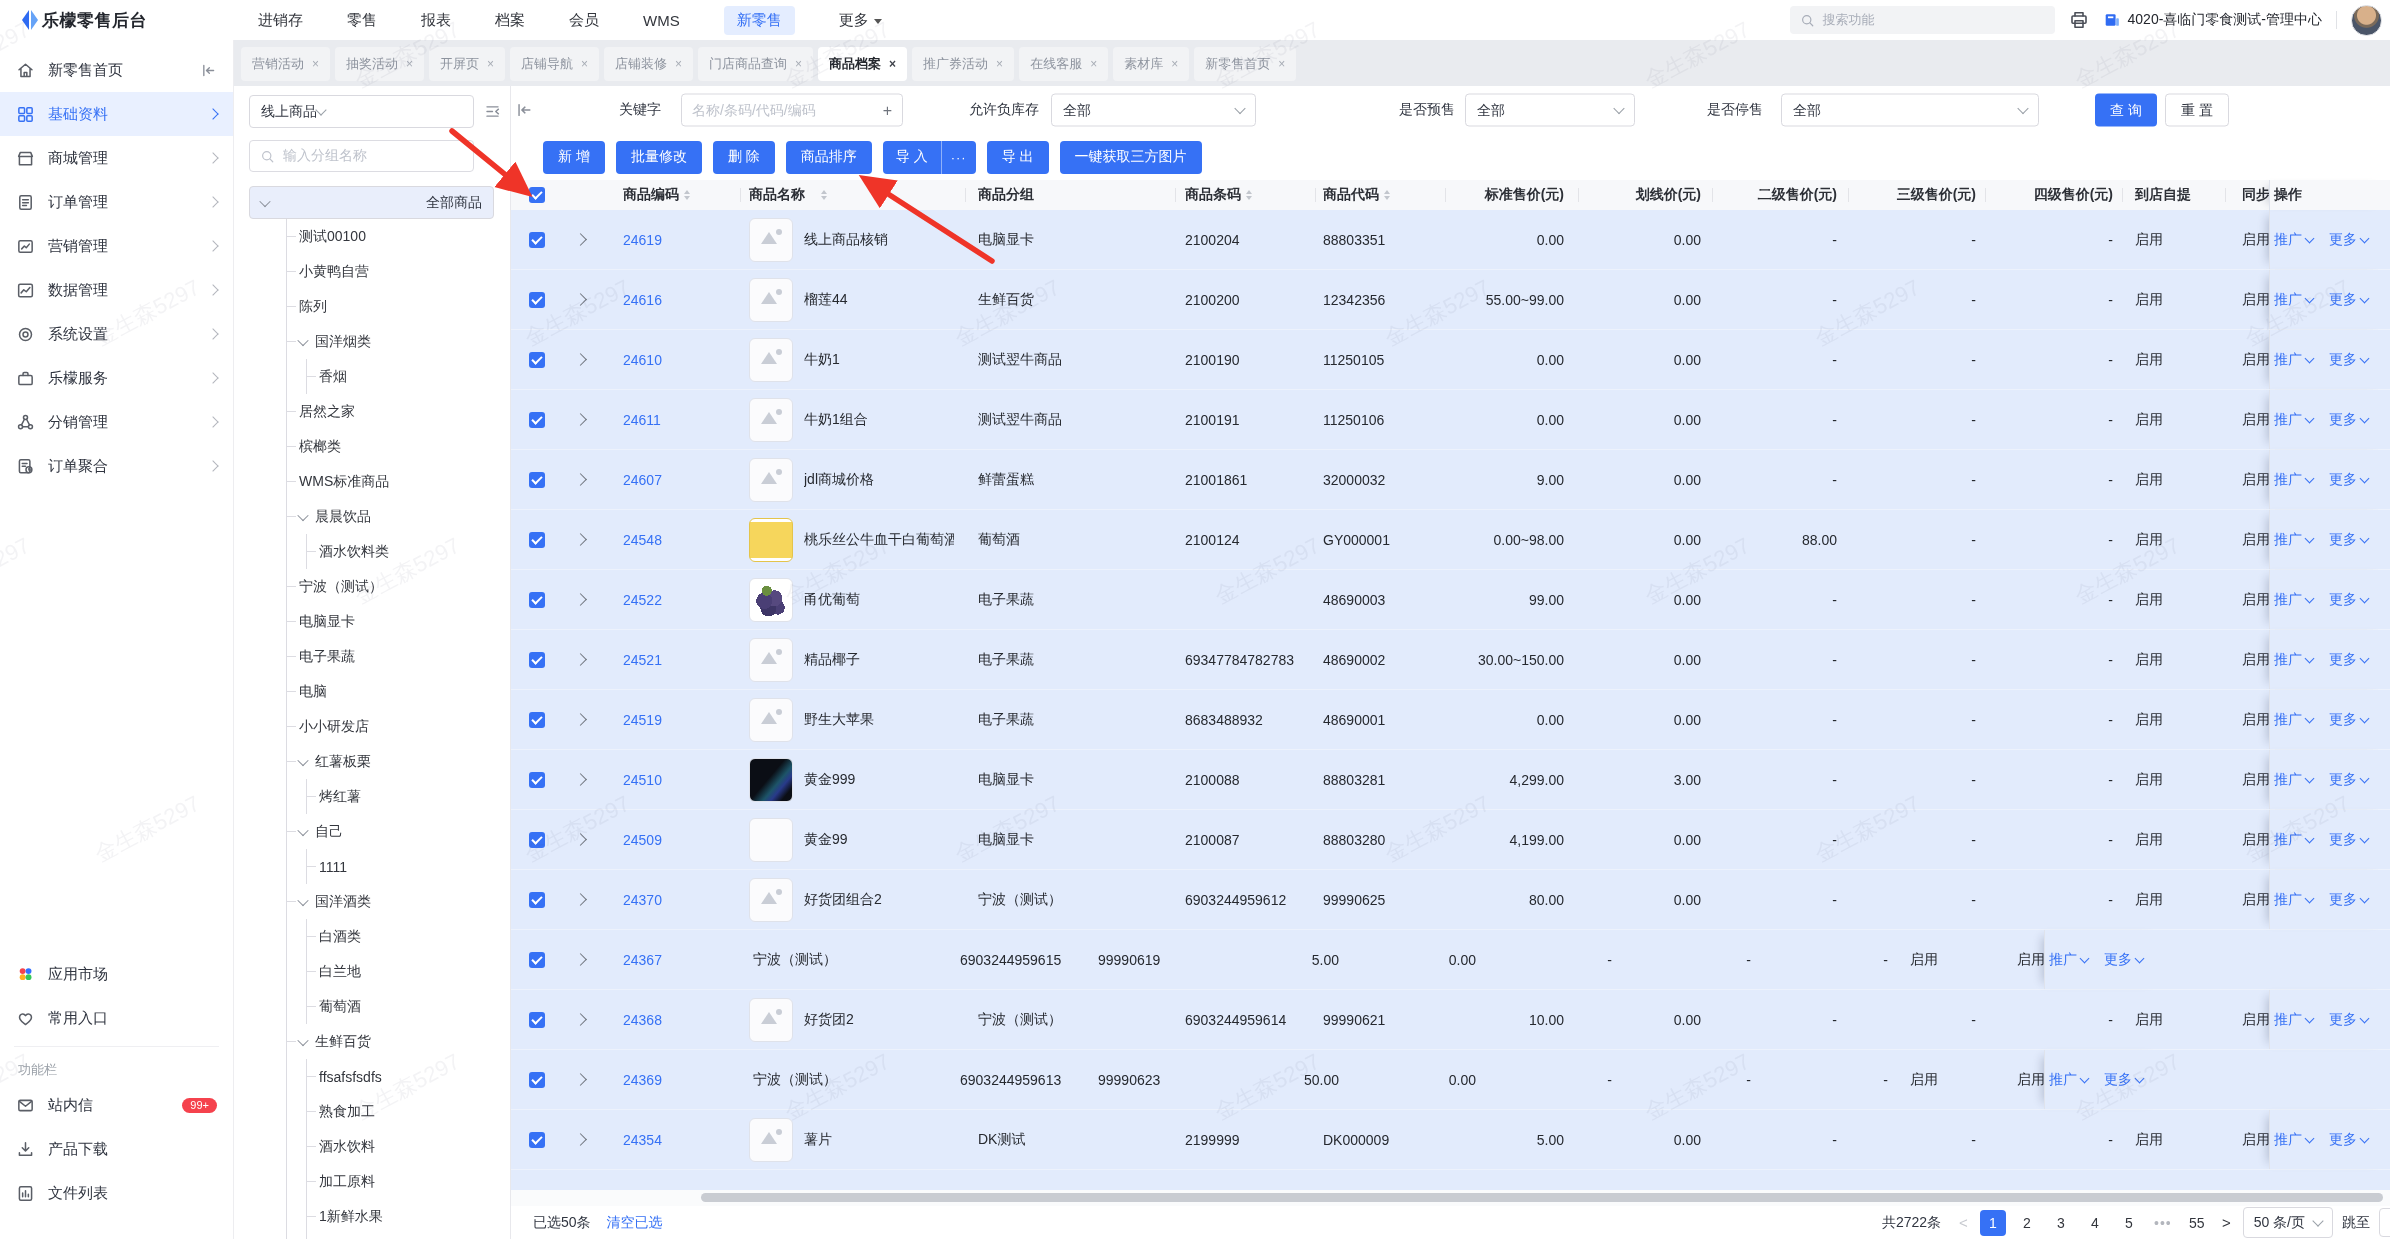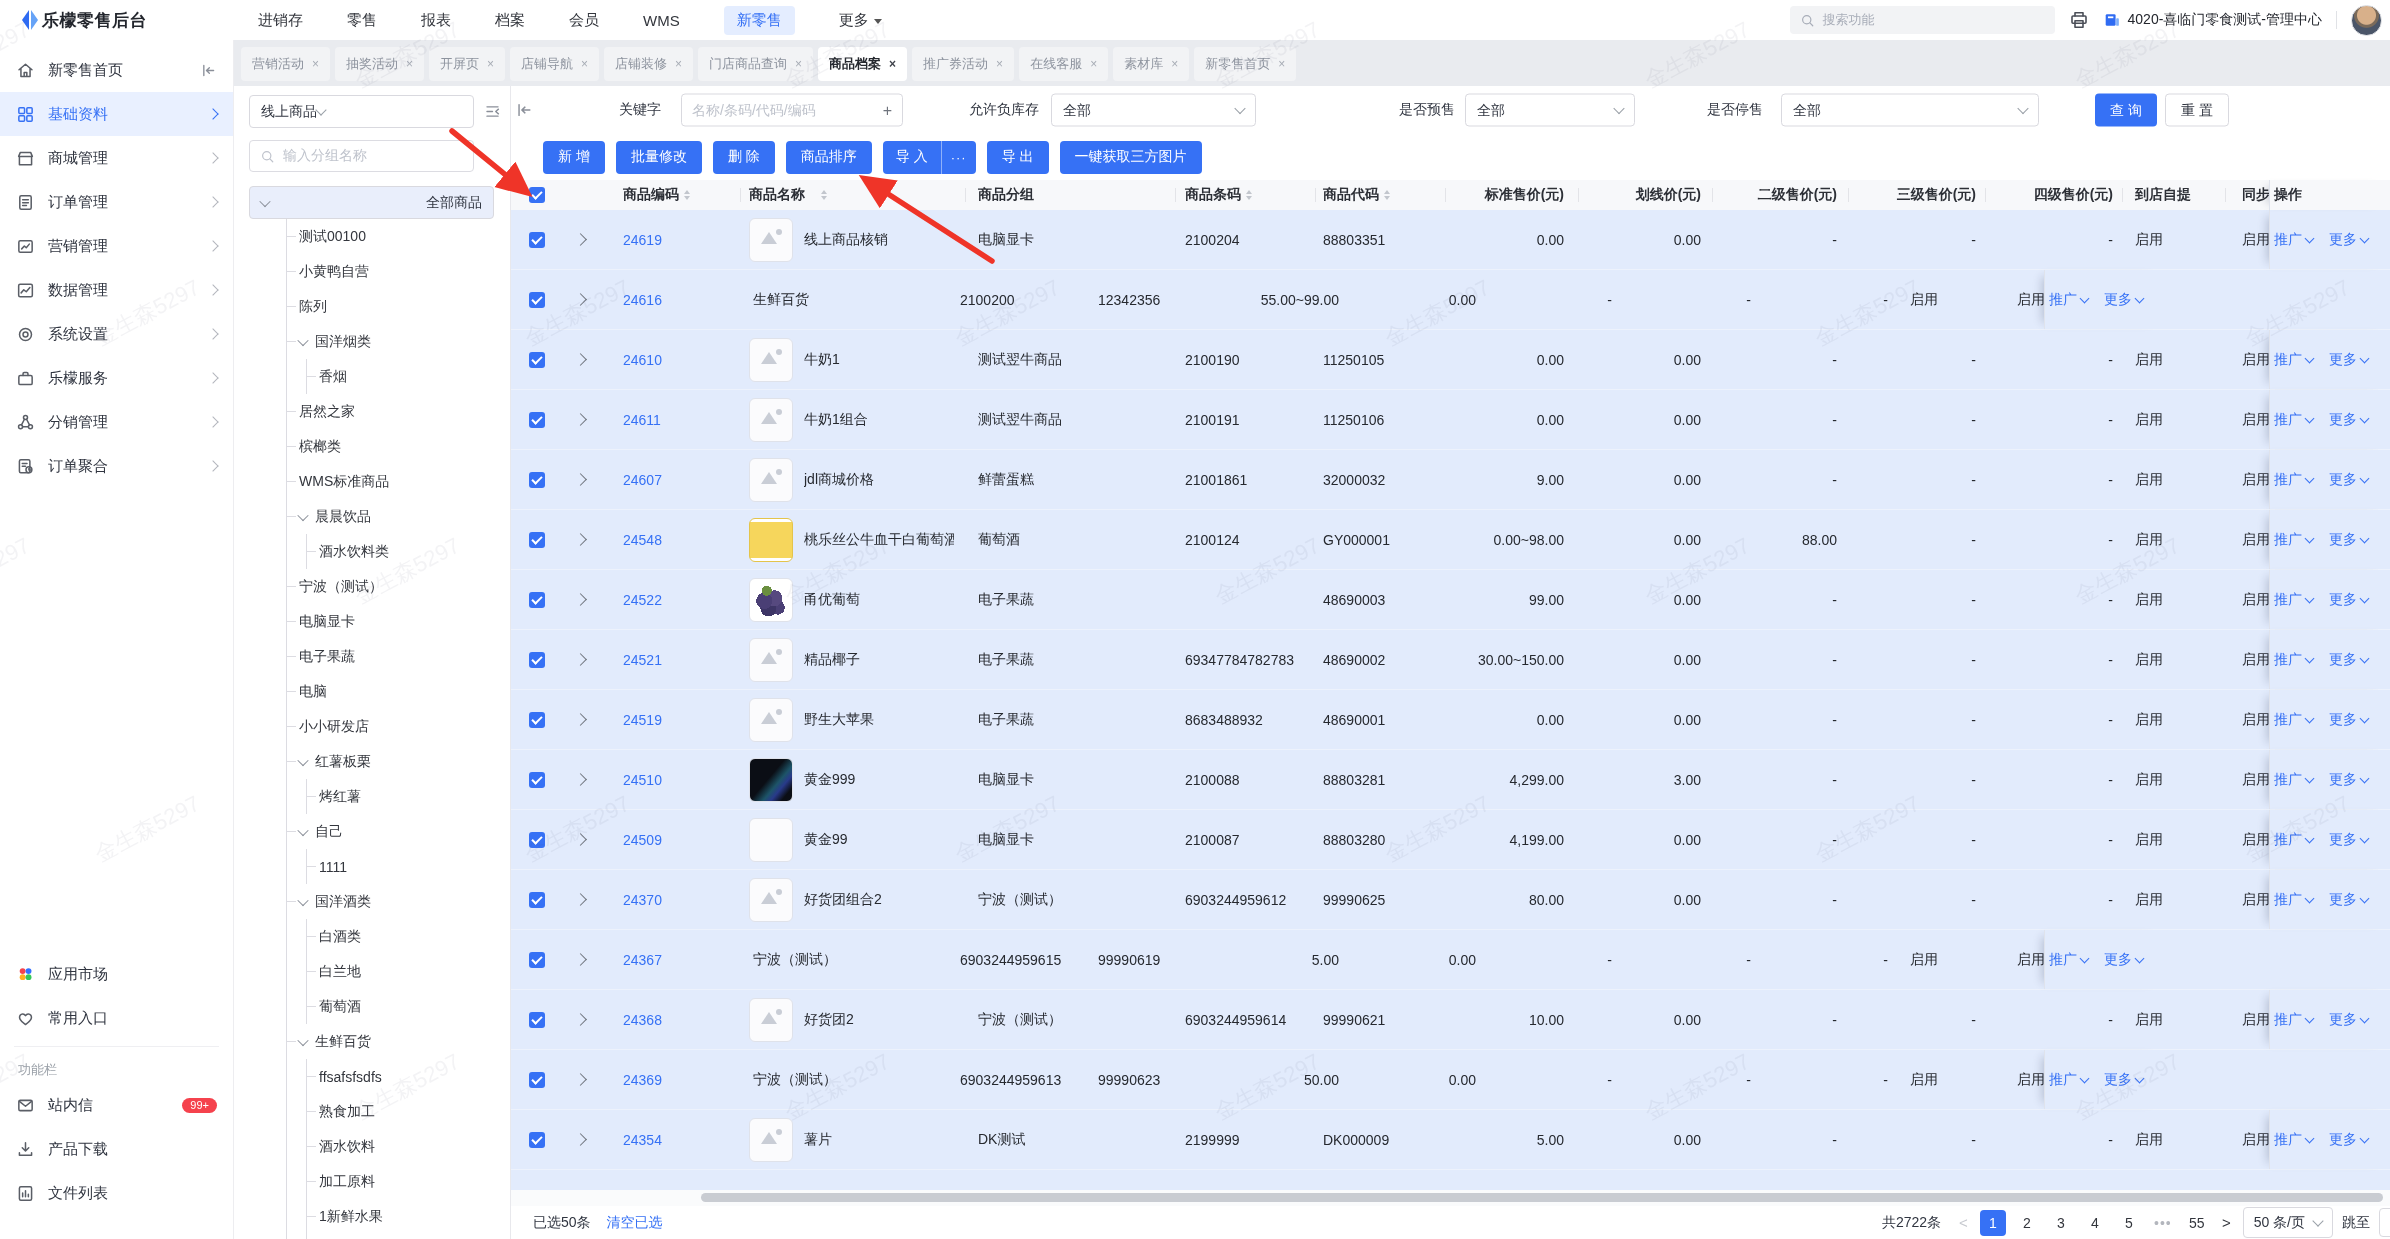--- a/index.html
+++ b/index.html
@@ -702,20 +702,24 @@
               <div class="trow">
                 <div class="td c0">
                   <span class="cb"></span>
                 </div>
                 <div class="td c1">
                   <span class="exp"></span>
                 </div>
                 <div class="td c2">
                   <span class="link">24616</span>
                 </div>
+                <div class="td c3">
+                  <span class="pimg ph"></span>
+                  <span class="pname">榴莲44</span>
+                </div>
                 <div class="td c4">生鲜百货</div>
                 <div class="td c5">2100200</div>
                 <div class="td c6">12342356</div>
                 <div class="td c7">55.00~99.00</div>
                 <div class="td c8">0.00</div>
                 <div class="td c9">-</div>
                 <div class="td c10">-</div>
                 <div class="td c11">-</div>
                 <div class="td c12">启用</div>
                 <div class="td c13">启用</div>

